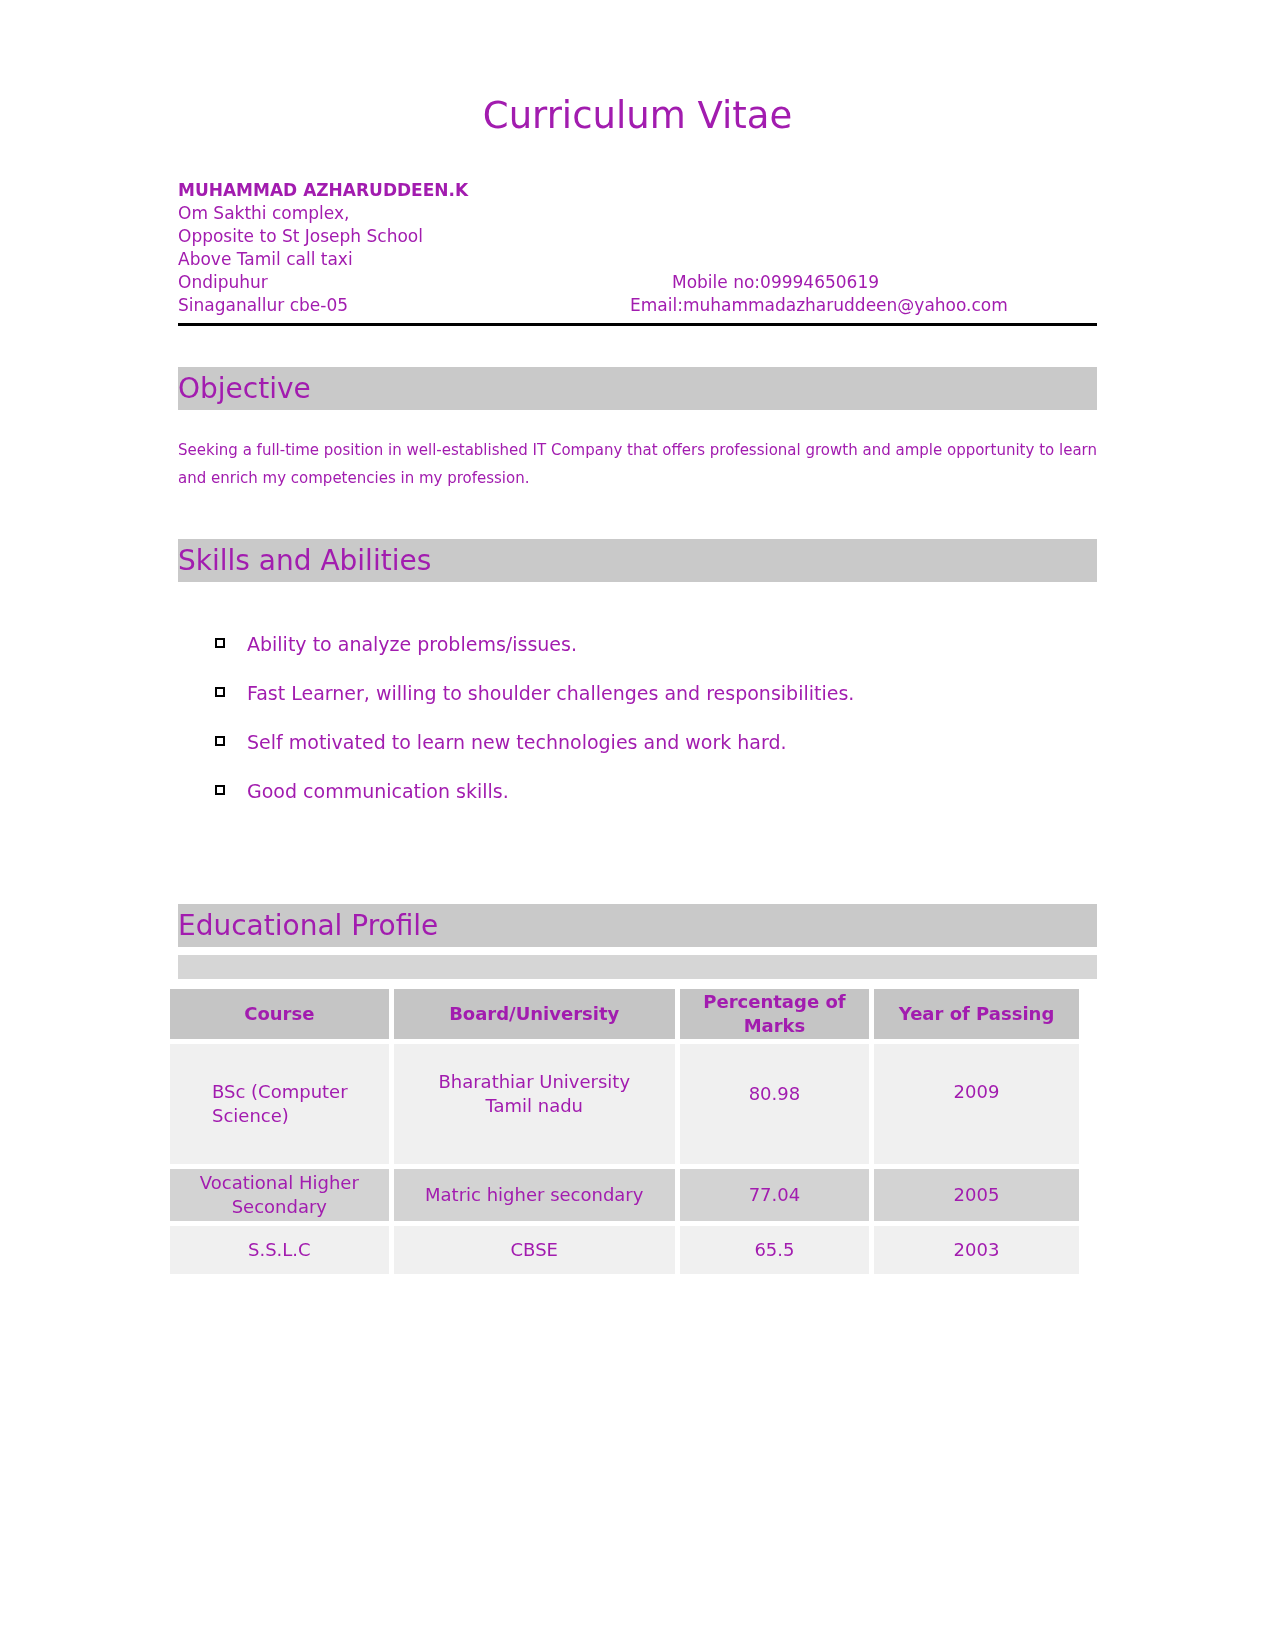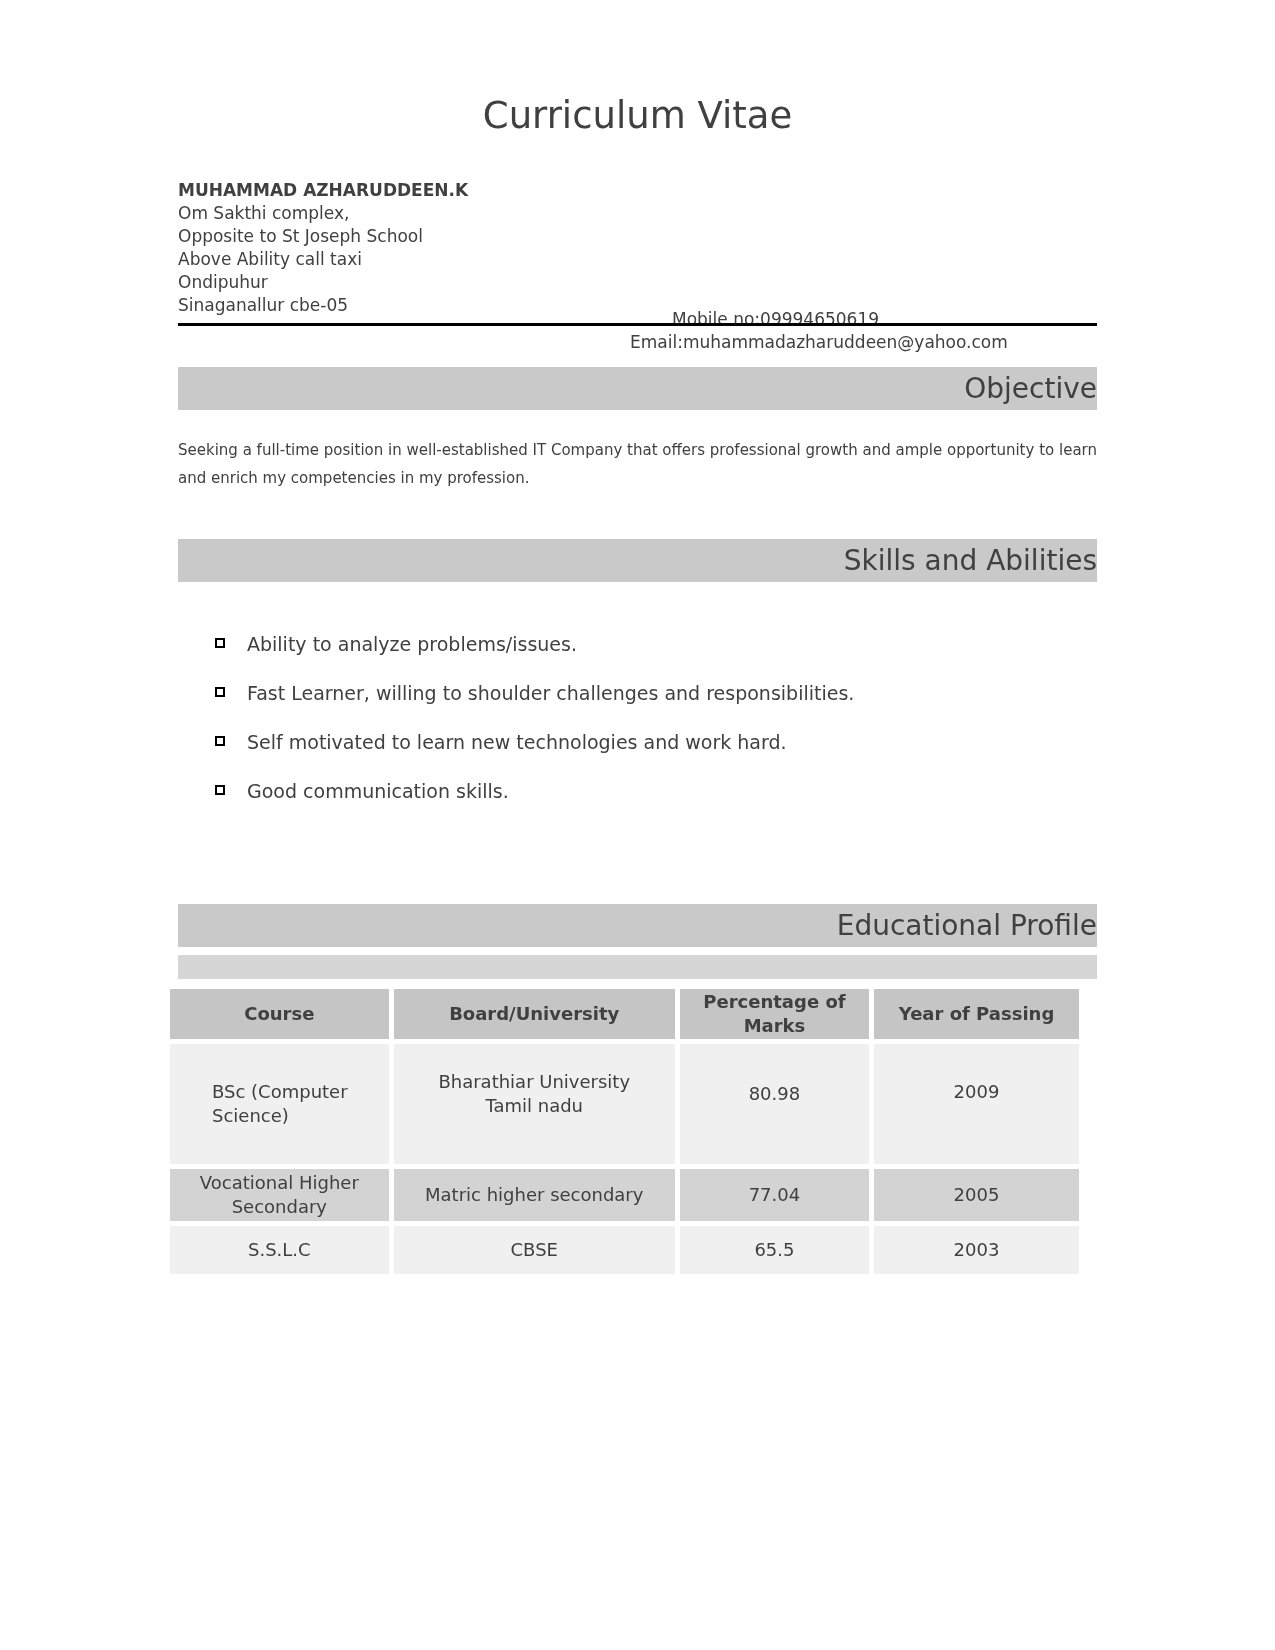--- a/index.html
+++ b/index.html
@@ -2,40 +2,40 @@
 <html><head>
 <meta charset="utf-8">
 <style>
   * { margin:0; padding:0; box-sizing:border-box; }
   html,body { background:#ffffff; }
   .page {
     position:relative;
     width:1275px; height:1650px;
     background:#ffffff;
     font-family:"DejaVu Sans", "Liberation Sans", sans-serif;
-    color:#404040;
+    color:#a21caf;
     overflow:hidden;
   }
   .content { position:absolute; left:178px; top:0; width:919px; }
 
   .title {
     position:absolute; top:94px; left:0; width:100%;
     text-align:center; font-size:37px; font-weight:400;
   }
 
   .contact { position:absolute; top:179px; left:0; font-size:17px; line-height:23px; }
   .contact .name { font-weight:bold; }
   .contact-right { position:absolute; top:271px; left:452px; font-size:17px; line-height:23px; }
-  .contact-right .mobile { margin-left:42px;margin-top:37px; }
+  .contact-right .mobile { margin-left:42px; }
 
   .rule { position:absolute; top:323px; left:0; width:100%; height:3px; background:#000; }
 
   .bar {
     position:absolute; left:0; width:100%; height:43px;
-    background:#c9c9c9; text-align:right;
+    background:#c9c9c9; text-align:left;
     font-size:28px; line-height:43px;
   }
   .bar-objective  { top:367px; }
   .bar-skills     { top:539px; }
   .bar-education  { top:904px; }
 
   .objective-text {
     position:absolute; top:436px; left:0; width:100%;
     font-size:15px; line-height:28px; text-align:justify;
   }
@@ -72,21 +72,21 @@
 
 <div class="page">
   <div class="content">
 
     <div class="title">Curriculum Vitae</div>
 
     <div class="contact">
       <div class="name">MUHAMMAD AZHARUDDEEN.K</div>
       <div>Om Sakthi complex,</div>
       <div>Opposite to St Joseph School</div>
-      <div>Above Ability call taxi</div>
+      <div>Above Tamil call taxi</div>
       <div>Ondipuhur</div>
       <div>Sinaganallur cbe-05</div>
     </div>
 
     <div class="contact-right">
       <div class="mobile">Mobile no:09994650619</div>
       <div>Email:muhammadazharuddeen@yahoo.com</div>
     </div>
 
     <div class="rule"></div>

